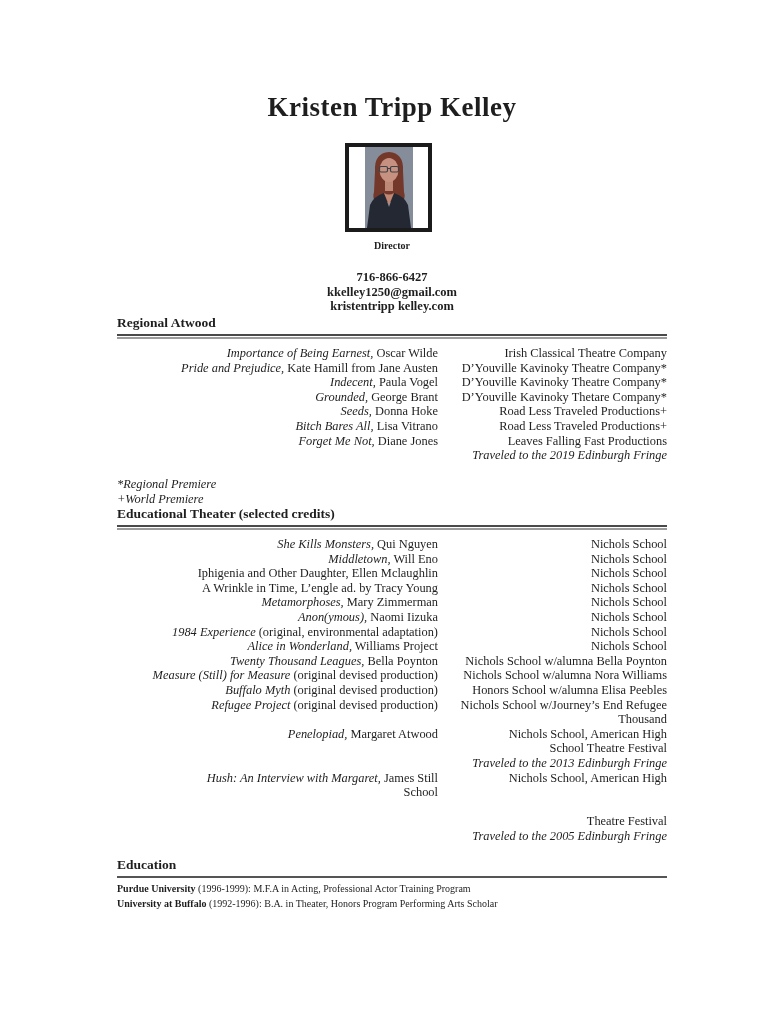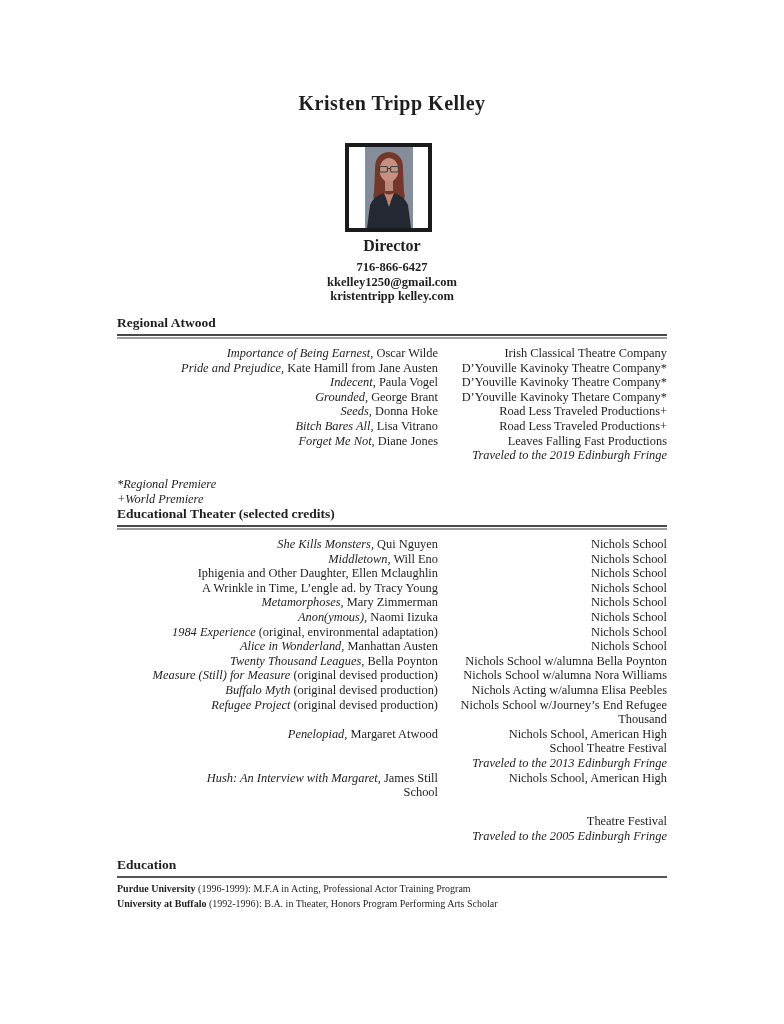--- a/index.html
+++ b/index.html
@@ -8,35 +8,35 @@
     width:784px;height:1024px;
     background:#ffffff;
     margin:0 auto;
     font-family:"Liberation Serif","DejaVu Serif",serif;
     color:#1e1e1e;
     overflow:hidden;
   }
   .name-title{
     position:absolute;top:92px;left:0;width:784px;
     margin:0;text-align:center;
-    font-size:20px;font-weight:bold;letter-spacing:.5px;
+    font-size:27px;font-weight:bold;letter-spacing:.5px;
   }
   .photo-frame{
     position:absolute;top:143px;left:345px;
     width:79px;height:81px;
     border:4px solid #1b1b1b;
     background:#ffffff;
     display:flex;justify-content:center;align-items:stretch;
   }
   .photo-frame svg{display:block;}
   .contact{
     position:absolute;top:237px;left:0;width:784px;
     text-align:center;font-weight:bold;
   }
-  .contact .role{font-size:16px;line-height:18px;margin-bottom:5px;}
+  .contact .role{font-size:10px;line-height:18px;margin-bottom:15px;}
   .contact .cline{font-size:12.5px;line-height:14.5px;}
   .content{position:absolute;left:117px;top:0;width:550px;}
   .section{position:absolute;left:0;width:550px;}
   #sec-regional{top:314px;}
   #sec-educational{top:505px;}
   #sec-education{top:856px;}
   .sec-heading{font-weight:bold;font-size:13.5px;line-height:17px;}
   .rule2{margin-top:3px;}
   .rule2 .r1{height:2px;background:#4a4a4a;}
   .rule2 .r2{height:2px;background:#9c9c9c;margin-top:1px;}
@@ -208,21 +208,21 @@
           <div class="credit-row">
             <div>
               <div class="cline"><span class="it">1984 Experience</span><span> (original, environmental adaptation)</span></div>
             </div>
             <div>
               <div class="cline">Nichols School</div>
             </div>
           </div>
           <div class="credit-row">
             <div>
-              <div class="cline"><span class="it">Alice in Wonderland,</span><span> Manhattan Austen</span></div>
+              <div class="cline"><span class="it">Alice in Wonderland,</span><span> Williams Project</span></div>
             </div>
             <div>
               <div class="cline">Nichols School</div>
             </div>
           </div>
           <div class="credit-row">
             <div>
               <div class="cline"><span class="it">Twenty Thousand Leagues</span><span>, Bella Poynton</span></div>
             </div>
             <div>
@@ -235,21 +235,21 @@
             </div>
             <div>
               <div class="cline">Nichols School w/alumna Nora Williams</div>
             </div>
           </div>
           <div class="credit-row">
             <div>
               <div class="cline"><span class="it">Buffalo Myth</span><span> (original devised production)</span></div>
             </div>
             <div>
-              <div class="cline">Nichols Acting w/alumna Elisa Peebles</div>
+              <div class="cline">Honors School w/alumna Elisa Peebles</div>
             </div>
           </div>
           <div class="credit-row">
             <div>
               <div class="cline"><span class="it">Refugee Project</span><span> (original devised production)</span></div>
             </div>
             <div>
               <div class="cline">Nichols School w/Journey’s End Refugee</div>
               <div class="cline">Thousand</div>
             </div>

